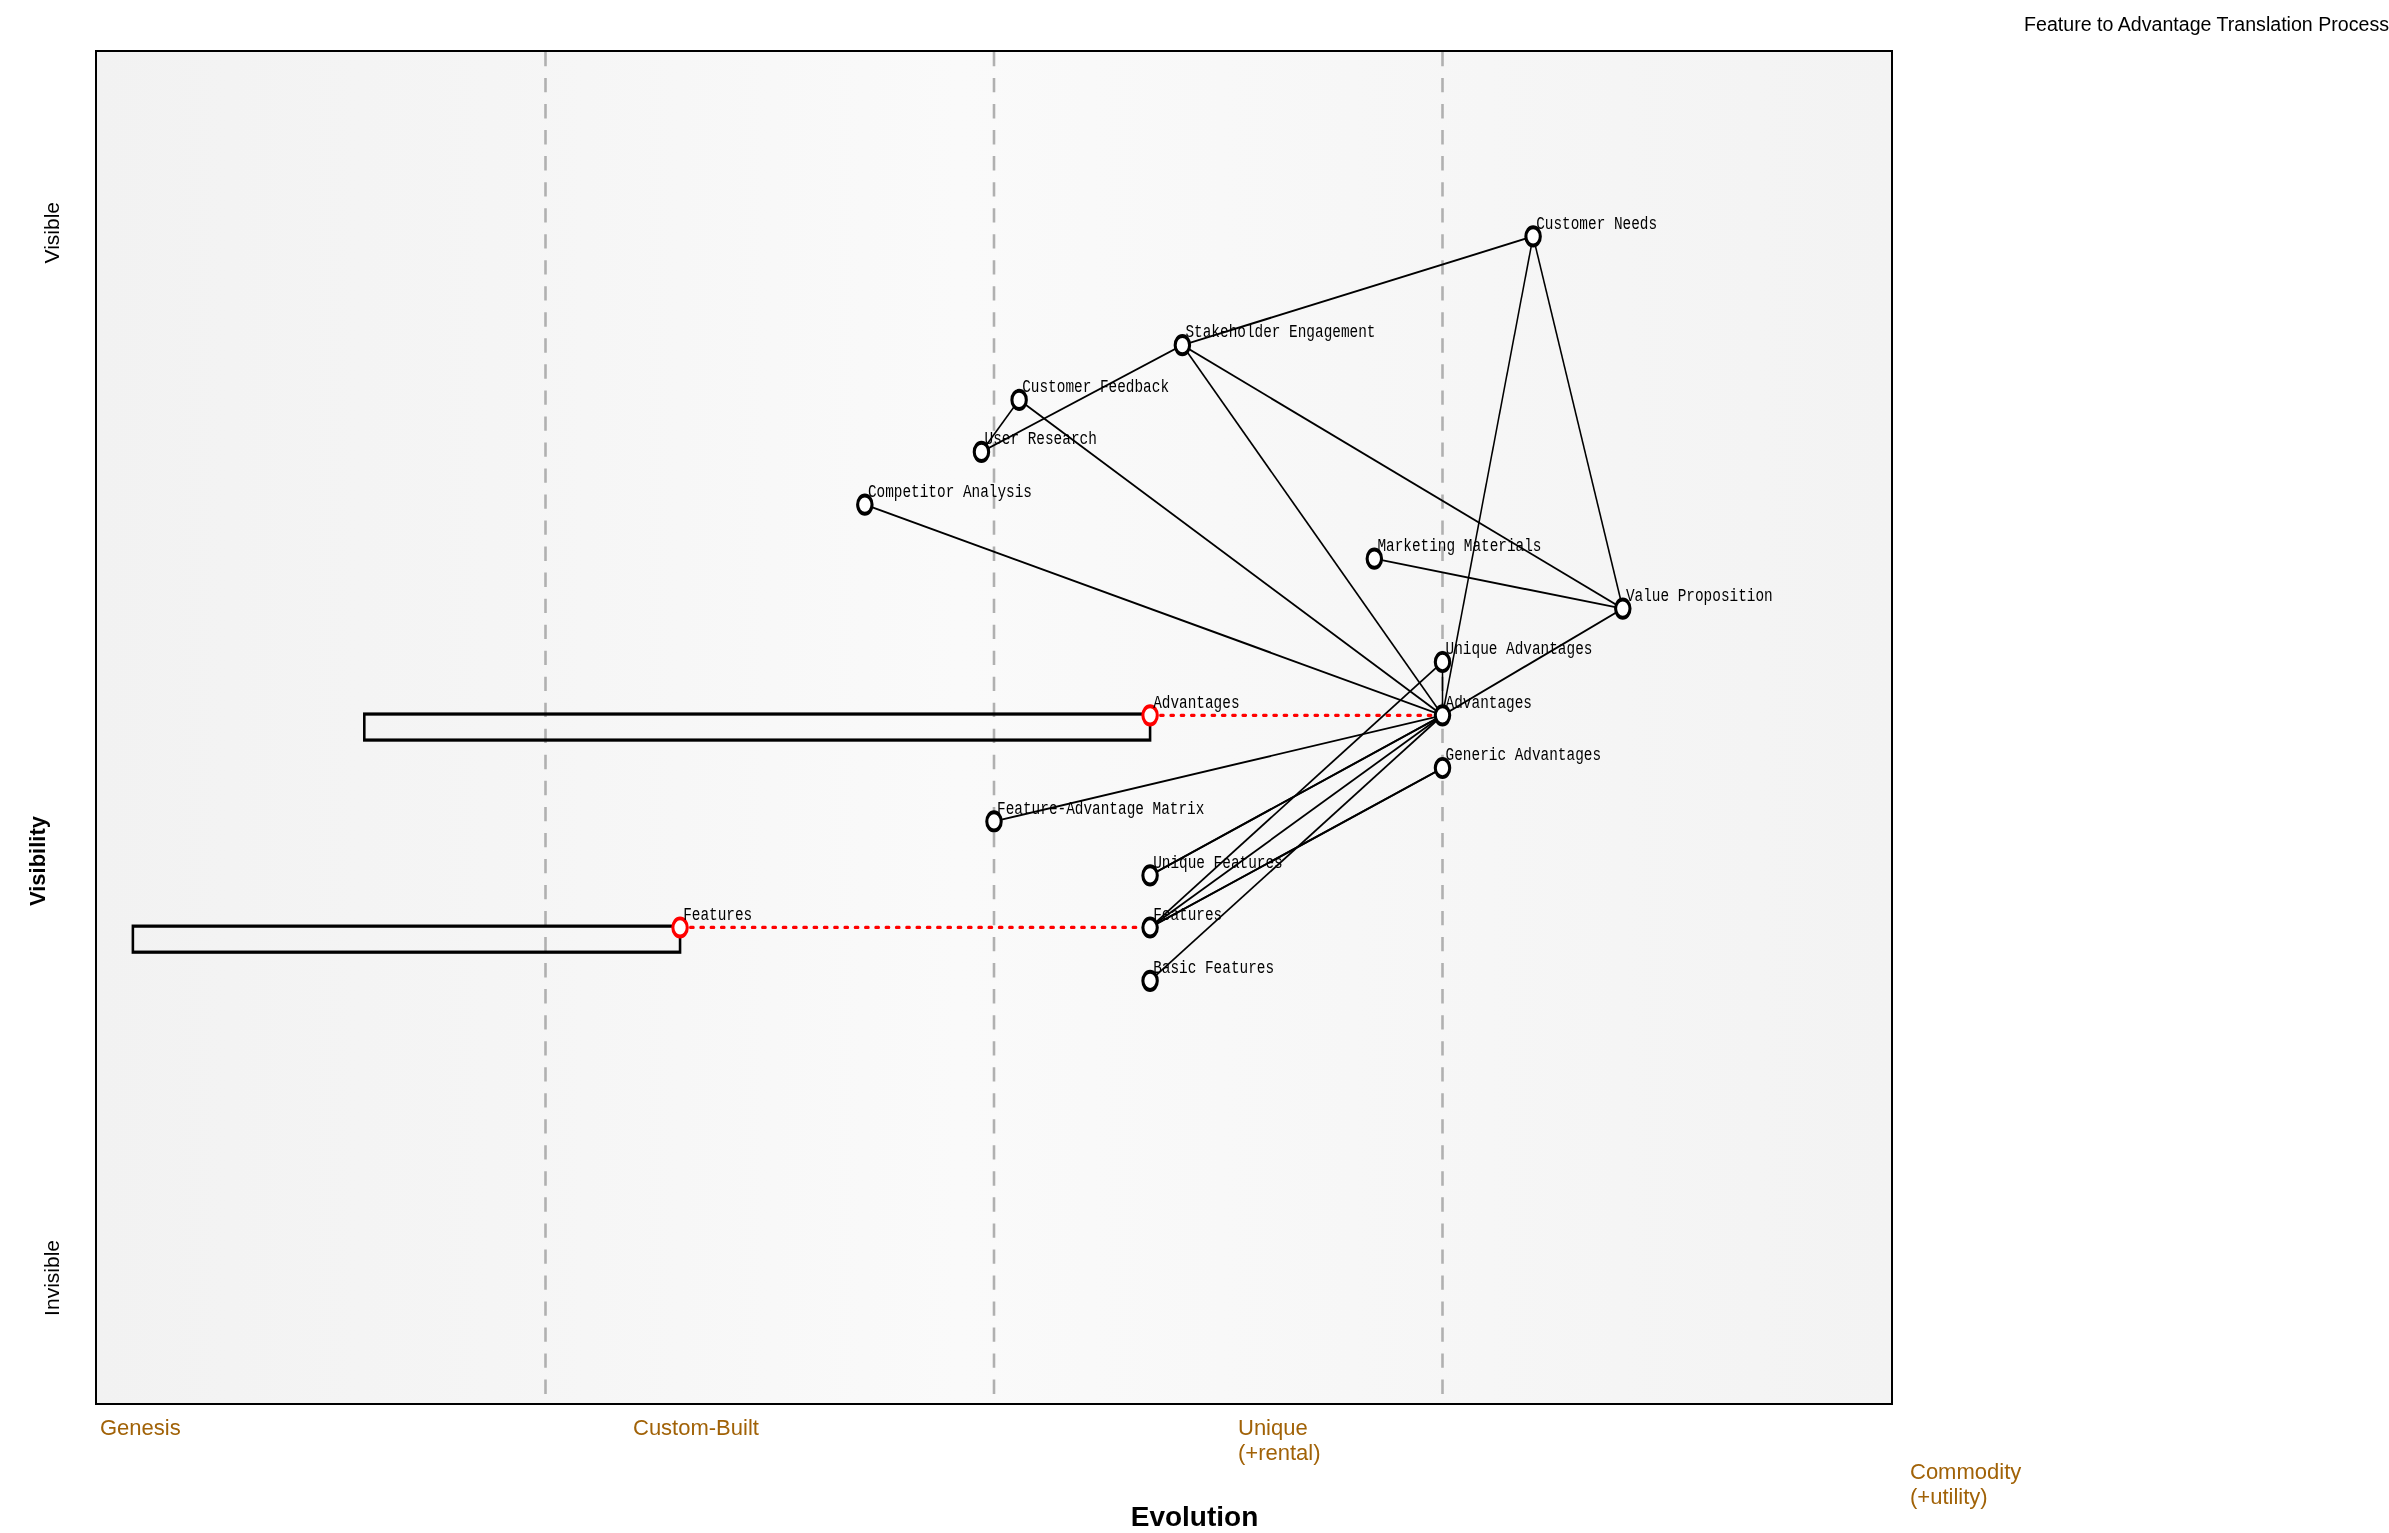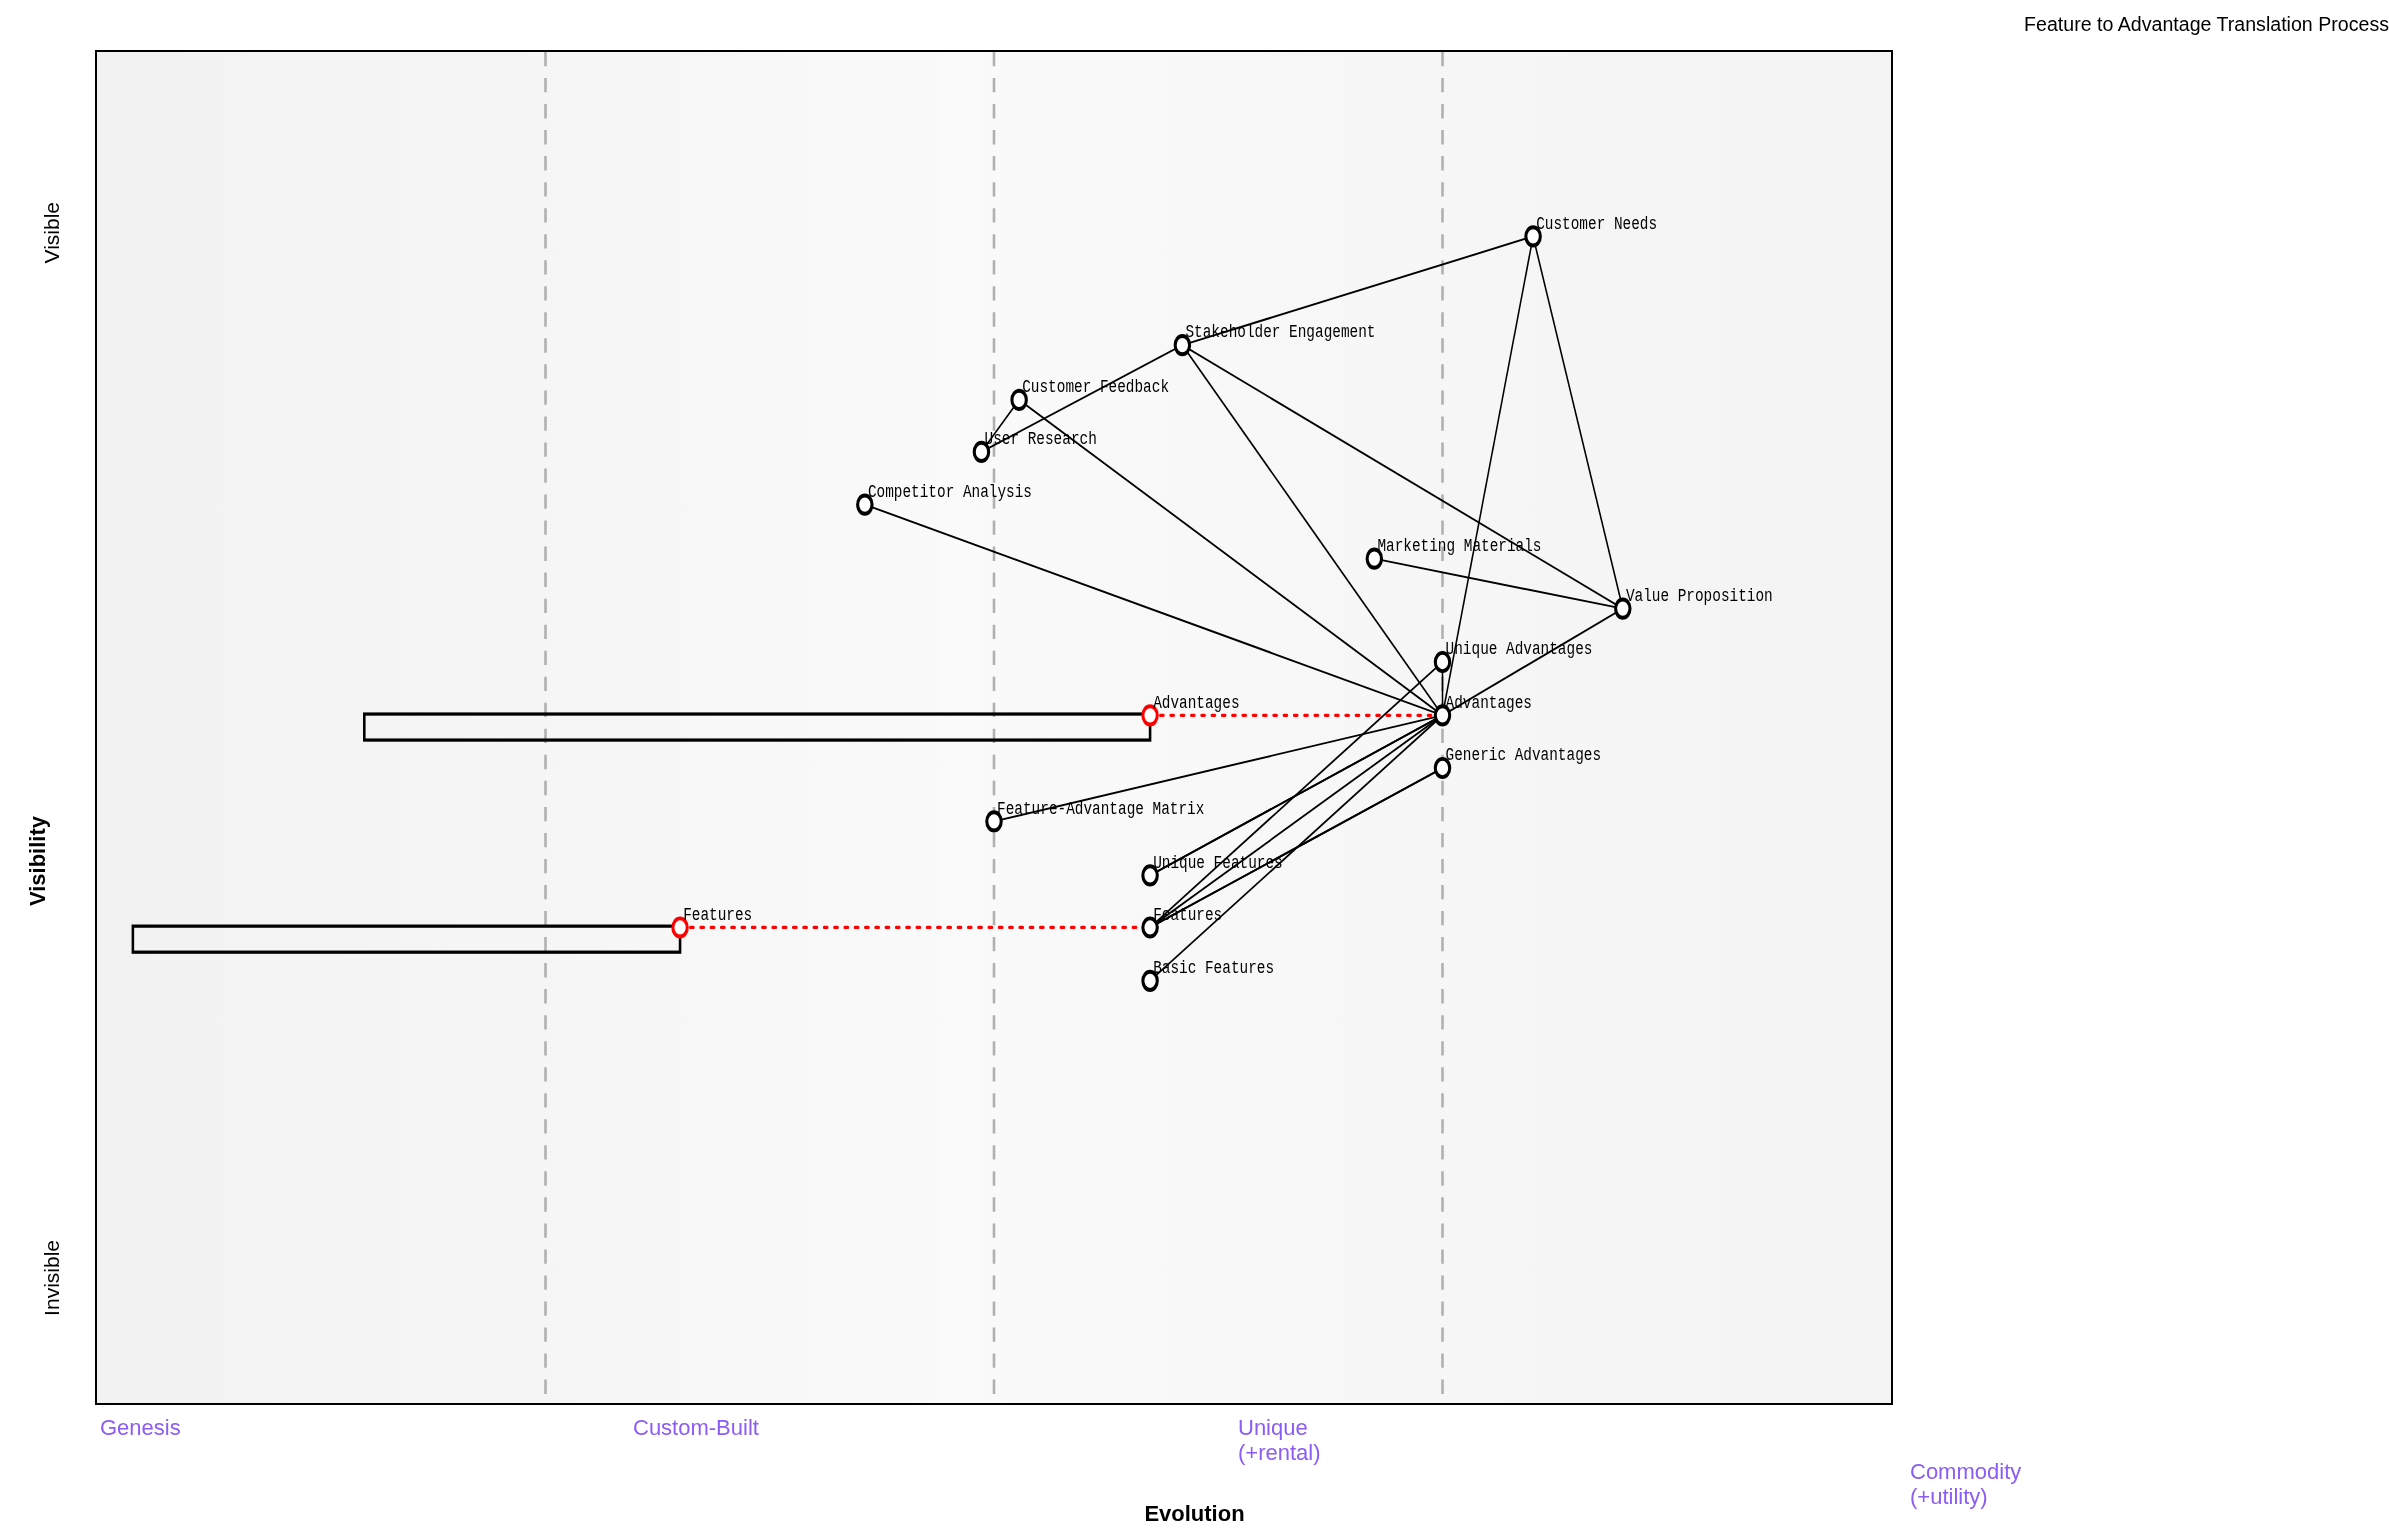--- a/index.html
+++ b/index.html
@@ -17,26 +17,26 @@
   }
   svg#canvas{position:absolute;left:0;top:0;width:100%;height:100%;display:block;}
   .ylab{
     position:absolute;color:#000;white-space:nowrap;
     transform-origin:left top;font-family:"Liberation Sans",sans-serif;
   }
   #y-visible{left:40px;top:202px;font-size:21px;transform:rotate(-90deg) translate(-100%,0);}
   #y-invisible{left:40px;top:1240px;font-size:21px;transform:rotate(-90deg) translate(-100%,0);}
   #y-axis-title{left:25px;top:816px;font-size:22px;font-weight:bold;transform:rotate(-90deg) translate(-100%,0);}
   .xtick{
-    position:absolute;top:1416px;font-size:22px;color:#8b5cf6;white-space:pre-line;line-height:1.12;
+    position:absolute;top:1416px;font-size:22px;color:#a16207;white-space:pre-line;line-height:1.12;
     font-family:"Liberation Sans",sans-serif;
   }
   #x-axis-title{
     position:absolute;left:0;top:1501px;width:2389px;text-align:center;
-    font-size:22px;font-weight:bold;color:#000;
+    font-size:28px;font-weight:bold;color:#000;
   }
   .nodelabel{
     font-family:"Liberation Mono",monospace;font-size:28px;fill:#000;
   }
 </style>
 </head>
 <body>
 
 <div id="root">
 

